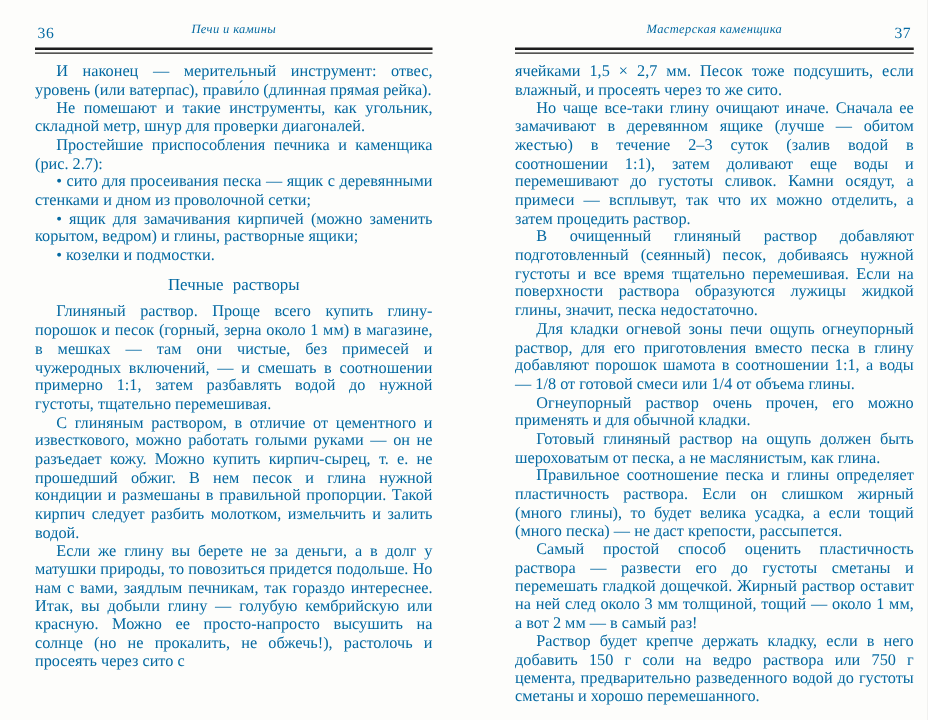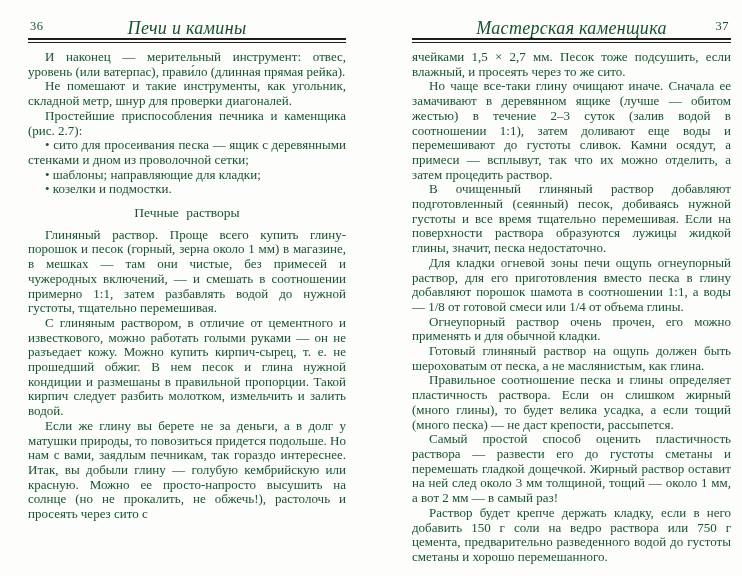--- a/index.html
+++ b/index.html
@@ -2,33 +2,33 @@
 <html lang="ru"><head>
 <meta charset="utf-8">
 <style>
   html, body { margin: 0; padding: 0; background: #e8e8e6; }
   .spread {
     position: relative;
     width: 742px; height: 576px;
     background: #fdfdfb;
     overflow: hidden;
     font-family: "Liberation Serif", serif;
-    color: #14532d;
+    color: #0369a1;
   }
   .page { position: absolute; top: 0; height: 576px; }
   .page-left  { left: 28px;  width: 318px; }
   .page-right { left: 412px; width: 319px; }
 
   .page-head { position: relative; margin-top: 18px; height: 19px; }
   .page-num  { font-size: 12.5px; letter-spacing: 0.5px; }
   .page-left  .page-num { position: absolute; left: 2px;  top: 1px; }
   .page-right .page-num { position: absolute; right: 2px; top: 1px; }
   .running-head {
     text-align: center; font-style: italic;
-    font-size: 18px; letter-spacing: 0.3px;
+    font-size: 10px; letter-spacing: 0.3px;
   }
   .head-rule {
     margin-top: 1px;
     border-top: 2.2px solid #1d1d1d;
     border-bottom: 1px solid #1d1d1d;
     height: 2px;
   }
 
   .page-body {
     margin-top: 7px;
@@ -60,21 +60,21 @@
     <div class="page-head">
       <span class="page-num">36</span>
       <div class="running-head">Печи и камины</div>
     </div>
     <div class="head-rule"></div>
     <div class="page-body">
         <p class="block  indent"><span class="run-normal">И наконец — мерительный инструмент: отвес, уровень (или ватерпас), прави́ло (длинная прямая рейка).</span></p>
         <p class="block  indent"><span class="run-normal">Не помешают и такие инструменты, как угольник, складной метр, шнур для проверки диагоналей.</span></p>
         <p class="block  indent"><span class="run-normal">Простейшие приспособления печника и каменщика (рис. 2.7):</span></p>
         <p class="block  indent"><span class="bullet-marker">• </span><span class="run-normal">сито для просеивания песка — ящик с деревянными стенками и дном  из проволочной сетки;</span></p>
-        <p class="block  indent"><span class="bullet-marker">• </span><span class="run-normal">шаблоны; направляющие для кладки;</span></p>
+        <p class="block  indent"><span class="bullet-marker">• </span><span class="run-normal">ящик для замачивания кирпичей (можно заменить корытом, ведром) и глины, растворные ящики;</span></p>
         <p class="block  indent"><span class="bullet-marker">• </span><span class="run-normal">козелки и подмостки.</span></p>
         <p class="block heading"><span class="run-bold">Печные растворы</span></p>
         <p class="block  indent"><span class="run-italic">Глиняный раствор</span><span class="run-normal">. Проще всего купить глину-порошок и песок (горный, зерна около 1 мм) в магазине, в мешках — там они  чистые, без примесей и чужеродных включений, — и смешать в соотношении примерно 1:1, затем разбавлять водой до нужной густоты, тщательно перемешивая.</span></p>
         <p class="block  indent"><span class="run-normal">С глиняным раствором, в отличие от цементного и известкового, можно работать голыми руками — он не разъедает кожу. Можно купить кирпич-сырец, т. е. не прошедший обжиг. В нем песок и глина нужной кондиции и размешаны в правильной пропорции. Такой кирпич следует разбить молотком, измельчить и залить водой.</span></p>
         <p class="block  indent"><span class="run-normal">Если же глину вы берете не за деньги, а в долг у матушки природы, то повозиться придется подольше. Но нам с вами, заядлым печникам, так гораздо интереснее. Итак, вы добыли глину — голубую кембрийскую или красную. Можно ее просто-напросто высушить на солнце (но не прокалить, не обжечь!), растолочь и просеять через сито с</span></p>
       </div>
   </div>
 
   <div class="page page-right">
     <div class="page-head">

